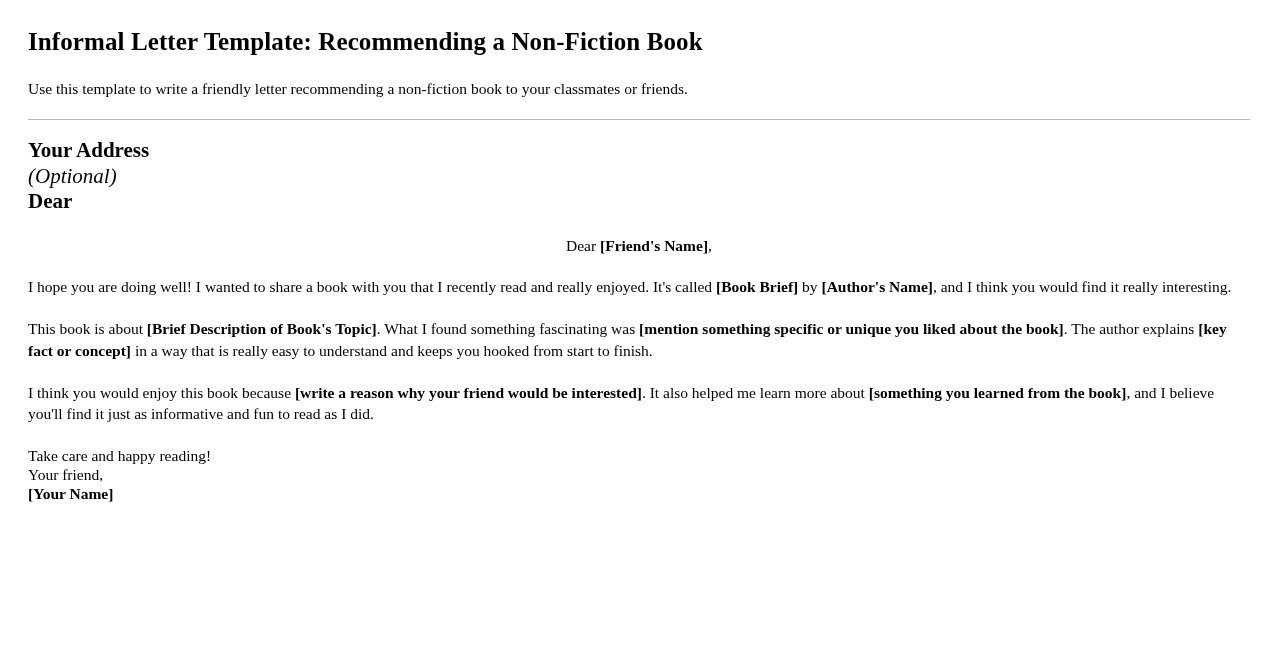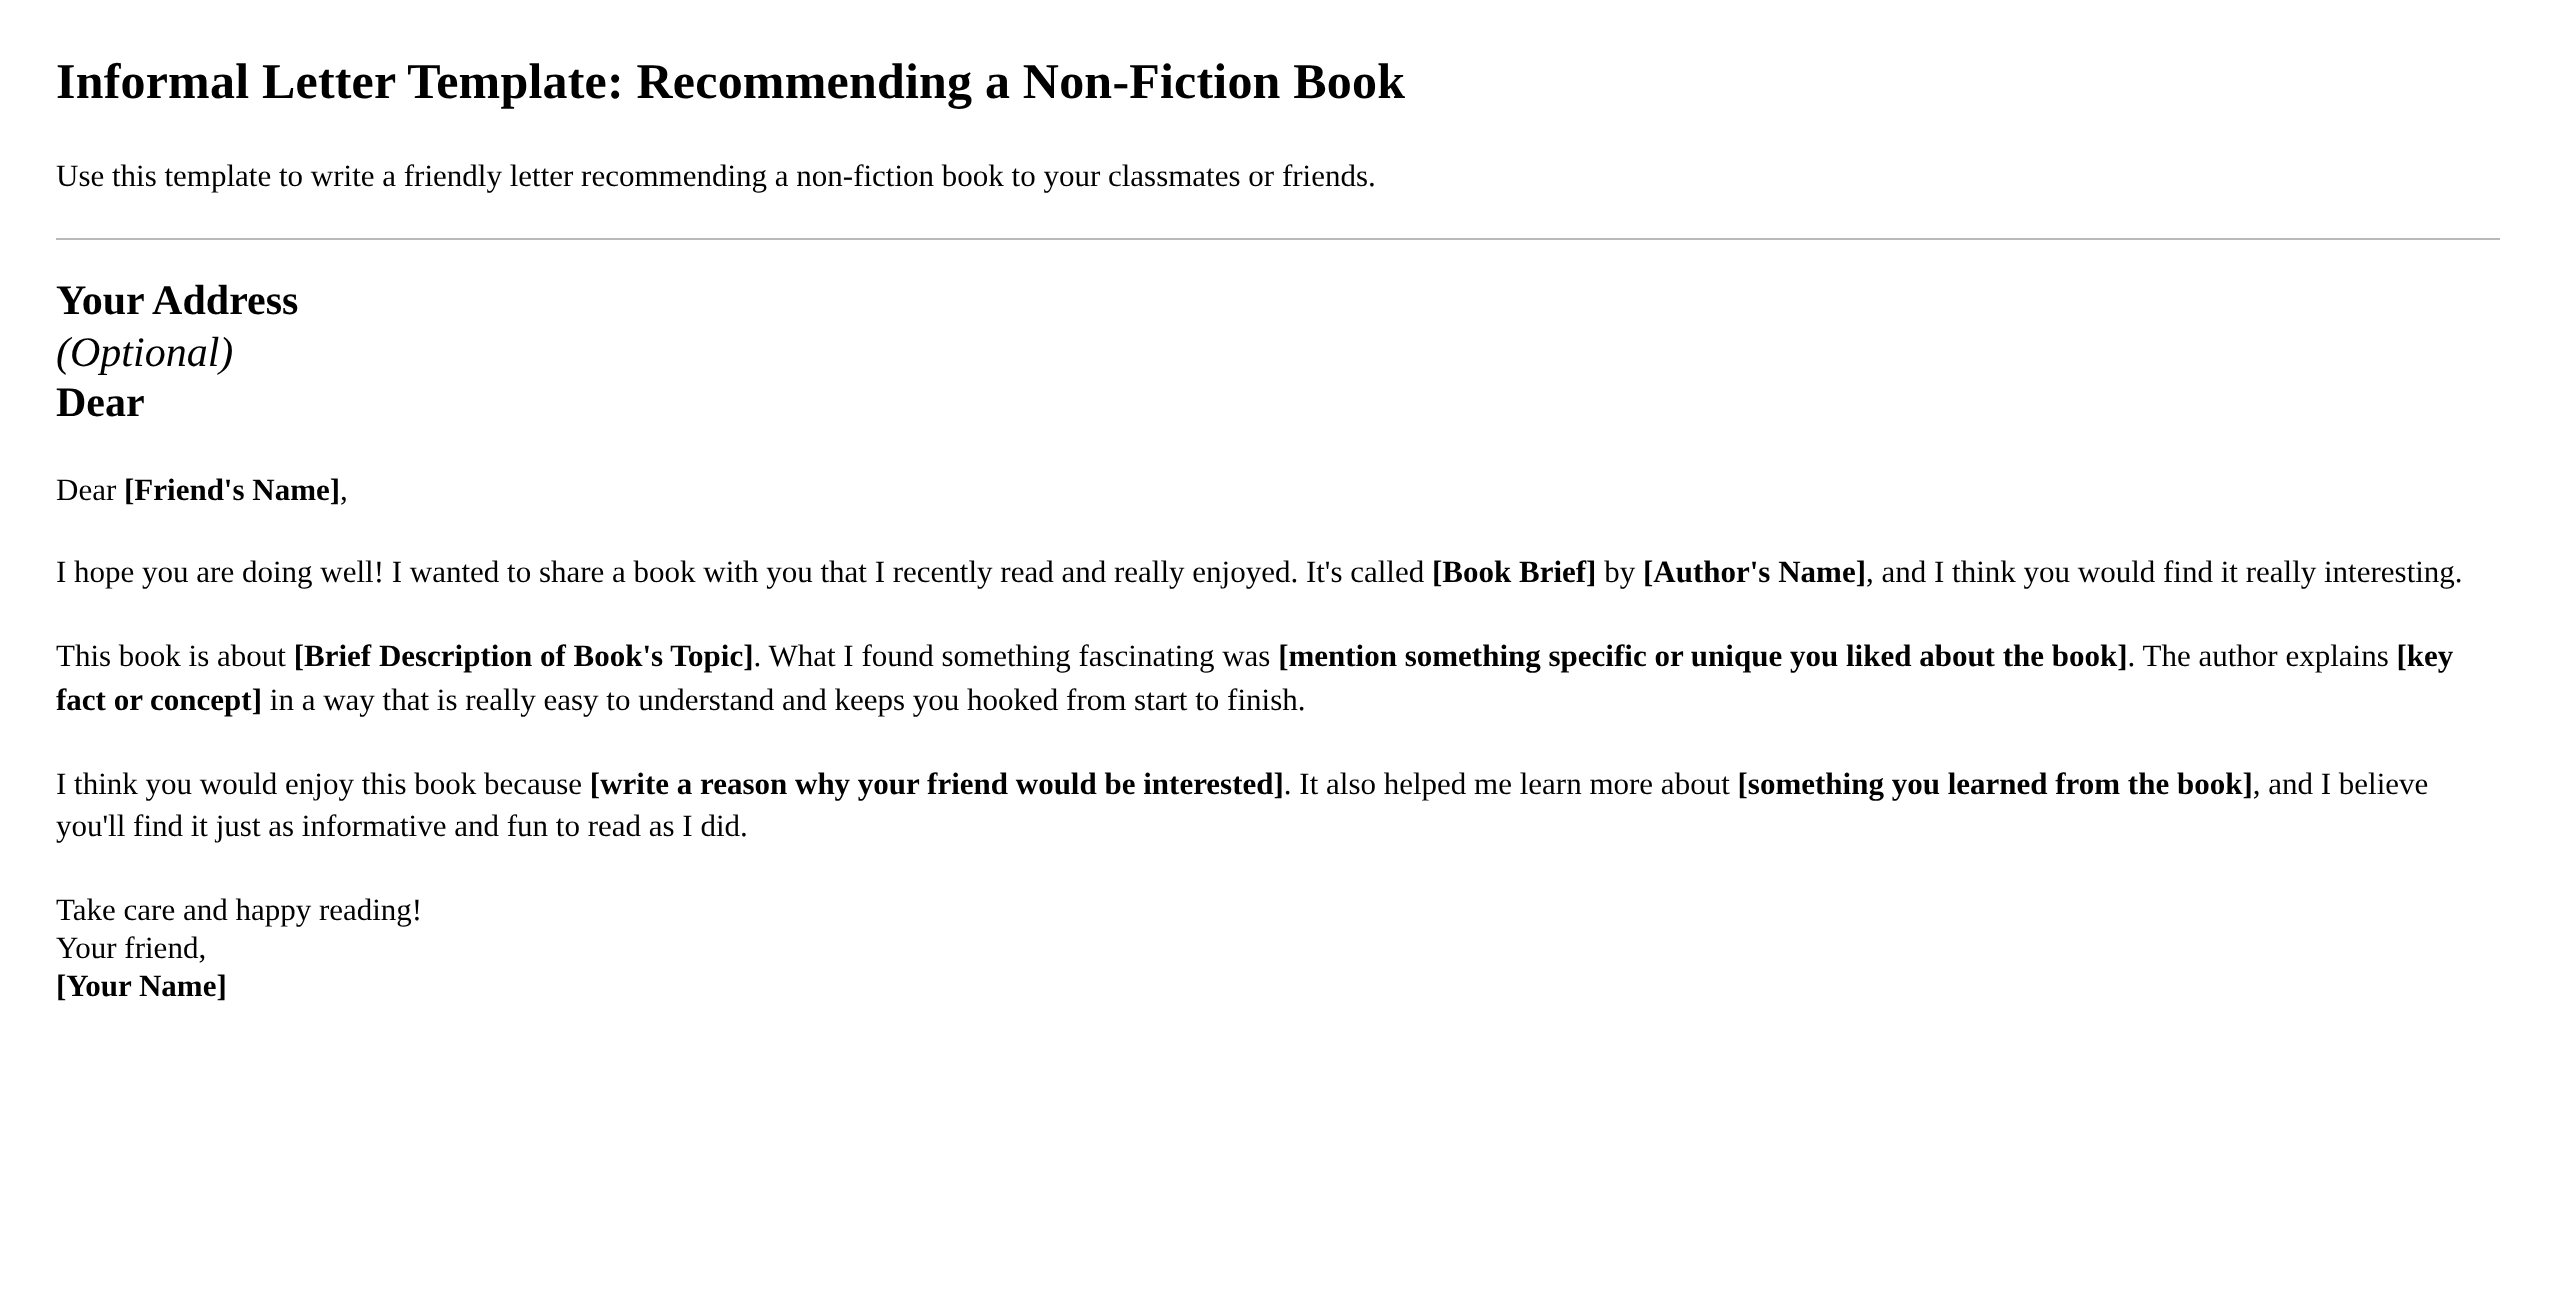--- a/index.html
+++ b/index.html
@@ -40,20 +40,21 @@
   }
   .block-address .line-bold {
     font-weight: bold;
   }
   .block-address .line-italic {
     font-style: italic;
   }
   .salutation {
     font-size: 15.5px;
     margin-top: 22px;
+    text-align: center;
   }
   .para {
     font-size: 15.5px;
     margin-top: 21px;
     line-height: 1.38;
     max-width: 1222px;
   }
   .closing {
     font-size: 15.5px;
     margin-top: 21px;

